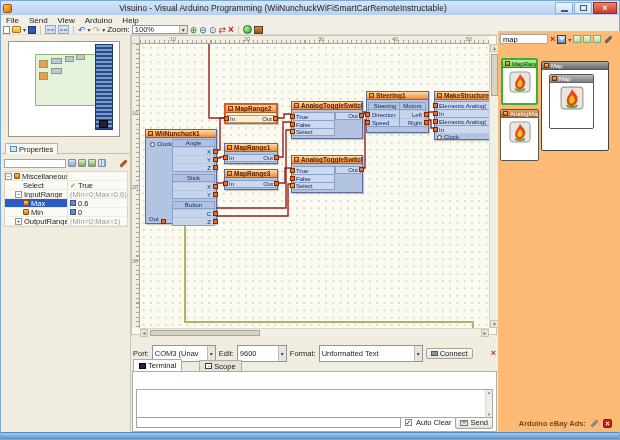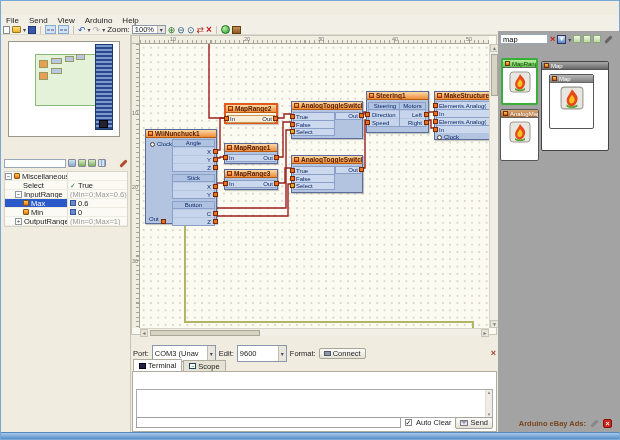--- a/index.html
+++ b/index.html
@@ -111,21 +111,21 @@
 .tgl .prow:last-child{border-bottom-width:1px}
 .tgo{position:absolute;right:1px;top:10px;width:26px;justify-content:flex-end}
 .stg{position:absolute;top:10px}
 .stg-l{left:1px;width:34px}
 .stg-r{right:1px;width:27px}
 .msrows{margin:1px 1px 0 1px}
 .msrows .prow{border-bottom-width:0}
 .msclock{display:flex;align-items:center;gap:2px;font-size:6px;color:#0a2a6a;padding:1px 2px}
 #wires{position:absolute;left:0;top:0}
 
-.rightp{position:absolute;left:497px;top:30px;width:122px;bottom:7px;background:#a3a3a3}
+.rightp{position:absolute;left:497px;top:30px;width:122px;bottom:7px;background:#fdba74}
 .tb2{display:flex;align-items:center;gap:2px;padding:2px 2px;height:16px}
 .search{width:48px;height:10px;border:1px solid #98a8b8;font-size:7.5px;padding:0 2px;background:#fff;font-family:"Liberation Sans",sans-serif}
 .i-xred::before{content:"×";color:#c02020;font-weight:bold;font-size:9px}
 .i-sort{width:9px;height:9px;background:linear-gradient(#cfe4f6,#5588cc);border:1px solid #336;display:inline-flex;align-items:center;justify-content:center;color:#fff;font-size:6px}
 .i-sort::before{content:"▼"}
 .pale{width:8px;height:8px;background:linear-gradient(#eef6e0,#b8d8a0);border:1px solid #8aa878}
 .items{position:absolute;left:0;top:16px;right:0;bottom:0}
 .comp{position:absolute;background:#fff;border:1px solid #555;border-radius:2px}
 .comp-h{height:8px;display:flex;align-items:center;gap:2px;padding:0 2px;font-size:6px;color:#fff;background:linear-gradient(#b8b8b8,#808080);border-bottom:1px solid #666;border-radius:1px 1px 0 0;white-space:nowrap;overflow:hidden}
 .comp-body{display:flex;align-items:center;justify-content:center;padding:3px}
@@ -140,21 +140,21 @@
 .i-adx{width:9px;height:9px;background:#cc2418;border:1px solid #881008;border-radius:2px;display:flex;align-items:center;justify-content:center;color:#fff;font-size:7px;font-weight:bold}
 .i-adx::before{content:"×"}
 
 .bpanel{position:absolute;left:130px;top:345px;width:367px;height:87px;background:#f0ece0}
 .bp-row1{display:flex;align-items:center;gap:3px;padding:1px 2px;height:14px;font-size:7.5px}
 .bp-combo{height:17px}
 .btn{height:11px;display:flex;align-items:center;gap:2px;padding:0 4px;font-size:7.5px;background:linear-gradient(#fcfcfa,#e4e2d8);border:1px solid #a8a496;border-radius:2px}
 .i-plug{width:7px;height:5px;background:#8898a8;border:1px solid #556}
 .bp-x{margin-left:auto;color:#a04030;font-weight:bold;font-size:9px}
 .bp-x::before{content:"×"}
-.bp-tabs{display:flex;align-items:flex-end;height:11px;padding-left:2px;gap:1px}
+.bp-tabs{display:flex;align-items:flex-end;height:11px;padding-left:2px;gap:17px}
 .bp-tab{height:11px;display:flex;align-items:center;gap:2px;padding:0 5px;font-size:7.5px;border:1px solid #b0ac9e;border-bottom:none;background:#e6e2d4}
 .bp-tab.active{background:#fff;height:12px;position:relative;z-index:2}
 .i-term{width:7px;height:6px;background:#224;border:1px solid #002}
 .i-scope{width:7px;height:6px;background:#fff;border:1px solid #246;color:#2a8a2a;font-size:5px;line-height:5px;text-align:center}
 .i-scope::before{content:"~"}
 .term-box{position:absolute;left:1px;right:1px;top:25px;bottom:1px;background:#fff;border:1px solid #b0ac9e}
 .term-ctl{display:flex;align-items:center;gap:4px;padding:2px 3px;height:14px;font-size:7.5px}
 .cb{width:7px;height:7px;border:1px solid #888;background:#fff;flex:none;display:flex;align-items:center;justify-content:center;font-size:7px;color:#222}
 .cb.on::before{content:"✓"}
 .btn.blue{background:linear-gradient(#e4f0fc,#bcd6ee);border-color:#7aa0c8;margin-left:auto;height:12px;width:64px;justify-content:center}
@@ -166,20 +166,31 @@
 .btn.send{height:12px}
 .i-mail{width:8px;height:6px;background:#e8e8e8;border:1px solid #778;position:relative}
 .i-mail::before{content:"";position:absolute;left:0;top:0;border-left:3.5px solid transparent;border-right:3.5px solid transparent;border-top:3px solid #99a}
 .bstrip{position:absolute;left:0;right:0;bottom:0;height:7px;background:linear-gradient(#a6c8ea,#5a90c8);border-top:1px solid #5588bb}
 </style>
 </head>
 <body>
 
 <div class="window">
 
+  <div class="titlebar">
+    <span class="appicon"></span>
+    <span class="t-title">Visuino - Visual Arduino Programming (WiiNunchuckWiFiSmartCarRemoteInstructable)</span>
+    <span class="winbtn">
+        <i class="g-min"></i>
+      </span>
+    <span class="winbtn">
+        <i class="g-max"></i>
+      </span>
+    <span class="winbtn close g-x"></span>
+  </div>
 
   <div class="menubar">
     <span class="menu-item">File</span>
     <span class="menu-item">Send</span>
     <span class="menu-item">View</span>
     <span class="menu-item">Arduino</span>
     <span class="menu-item">Help</span>
   </div>
 
   <div class="toolbar">
@@ -195,21 +206,21 @@
     <span class="ic i-toggle">
         <i></i>
         <i></i>
       </span>
     <span class="sep"></span>
     <span class="ic i-undo"></span>
       <span class="ic dd"></span>
     <span class="ic i-redo"></span>
       <span class="ic dd"></span>
     <span>Zoom:</span>
-    <span class="combo" style="width:34px">
+    <span class="combo" style="width:56px">
         <span>100%</span>
         <span class="dd"></span>
       </span>
     <span class="ic i-zin"></span>
     <span class="ic i-zout"></span>
     <span class="ic i-zfit"></span>
     <span class="ic i-sync"></span>
     <span class="ic i-del"></span>
     <span class="sep"></span>
     <span class="ic i-globe"></span>
@@ -220,20 +231,26 @@
     <div class="minimap">
       <div class="mm-green"></div>
       <div class="mmb" style="left:30px;top:18px;width:9px;height:8px;background:#e8a050"></div>
       <div class="mmb" style="left:30px;top:30px;width:9px;height:8px;background:#e8a050"></div>
       <div class="mmb" style="left:42px;top:16px;width:11px;height:6px;background:#b8c8e0"></div>
       <div class="mmb" style="left:42px;top:26px;width:11px;height:6px;background:#b8c8e0"></div>
       <div class="mmb" style="left:56px;top:14px;width:9px;height:6px;background:#b8c8e0"></div>
       <div class="mmb" style="left:67px;top:12px;width:9px;height:6px;background:#b8c8e0"></div>
       <div class="mm-board"></div>
       <div class="mm-chip"></div>
+    </div>
+    <div class="props-tabrow">
+      <span class="props-tab">
+        <span class="i-props"></span>
+        <span>Properties</span>
+      </span>
     </div>
     <div class="props-toolbar">
       <input class="props-filter" style="">
       <span class="sq i-funnel"></span>
       <span class="sq i-gbox1"></span>
       <span class="sq i-gbox2"></span>
       <span class="sq i-grid"></span>
       <span class="i-wrench"></span>
     </div>
     <div class="props-grid">
@@ -626,20 +643,24 @@
       <span class="combo bp-combo" style="width:64px">
           <span>COM3 (Unav</span>
           <span class="dd"></span>
         </span>
       <span>Edit:</span>
       <span class="combo bp-combo" style="width:50px">
           <span>9600</span>
           <span class="dd"></span>
         </span>
       <span>Format:</span>
+      <span class="combo bp-combo" style="width:104px">
+          <span>Unformatted Text</span>
+          <span class="dd"></span>
+        </span>
       <span class="btn">
           <span class="i-plug"></span>
           <span>Connect</span>
         </span>
       <span class="bp-x"></span>
     </div>
     <div class="bp-tabs">
       <span class="bp-tab active">
           <span class="i-term"></span>
           <span>Terminal</span>

